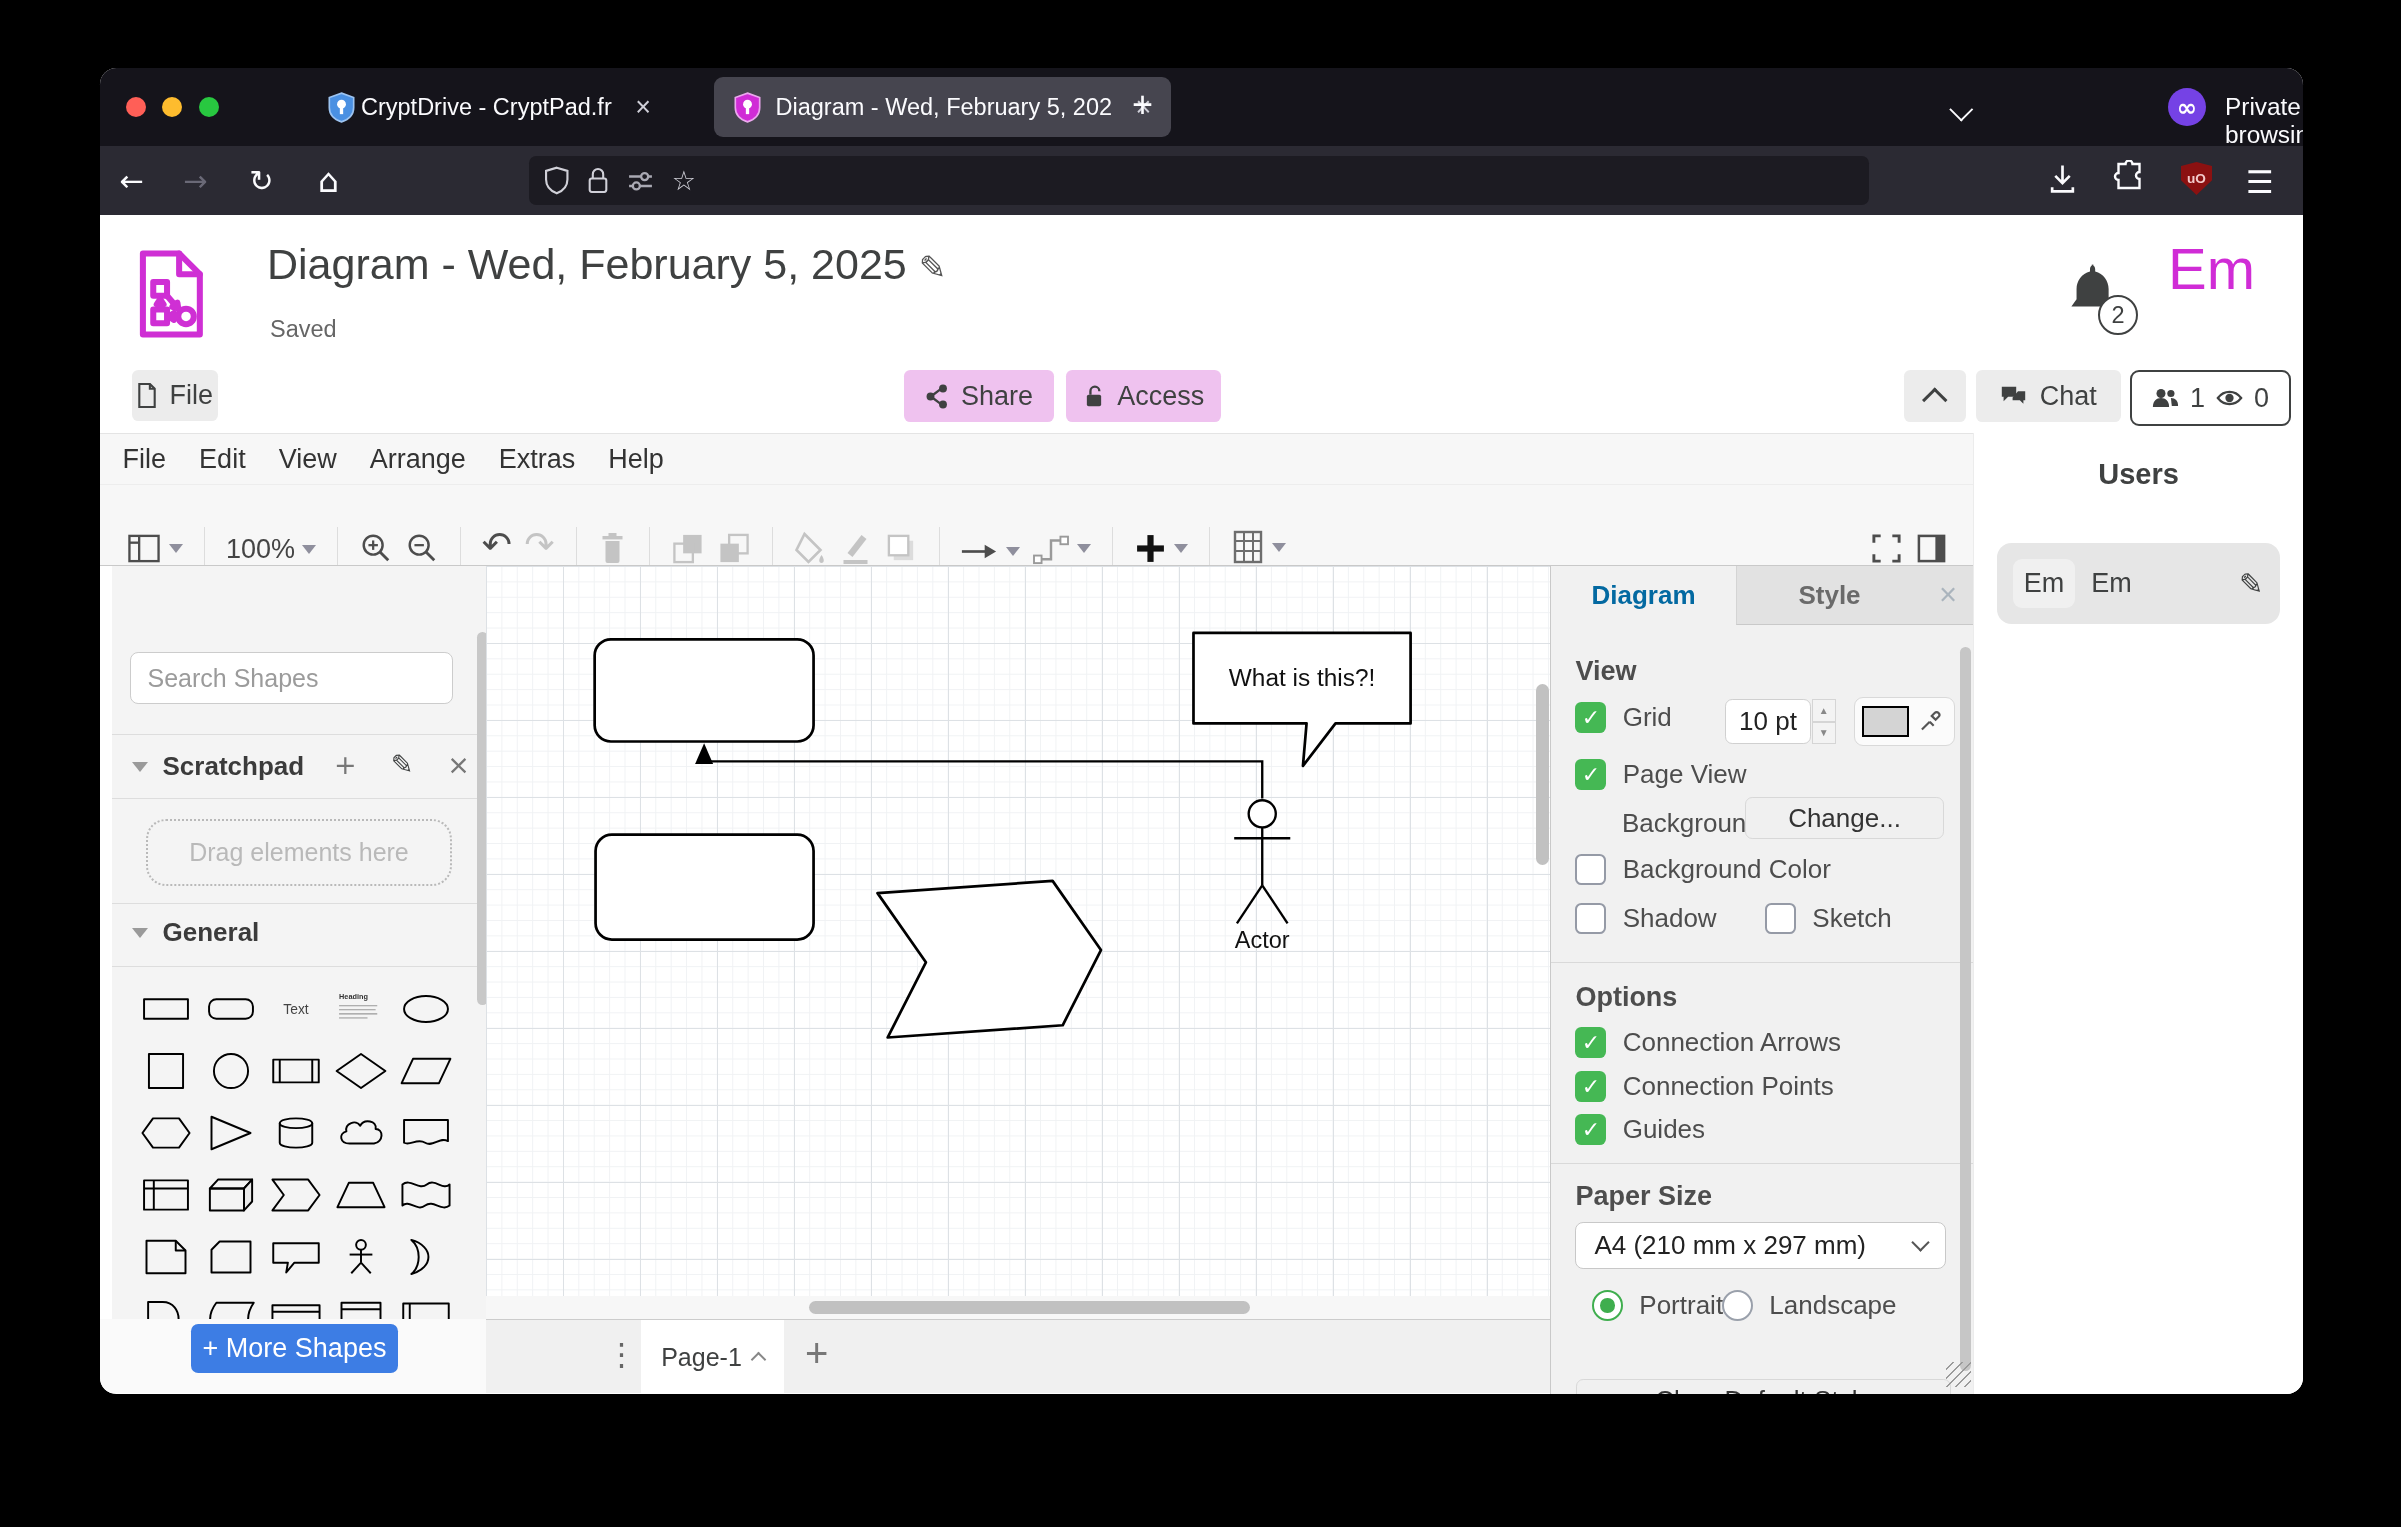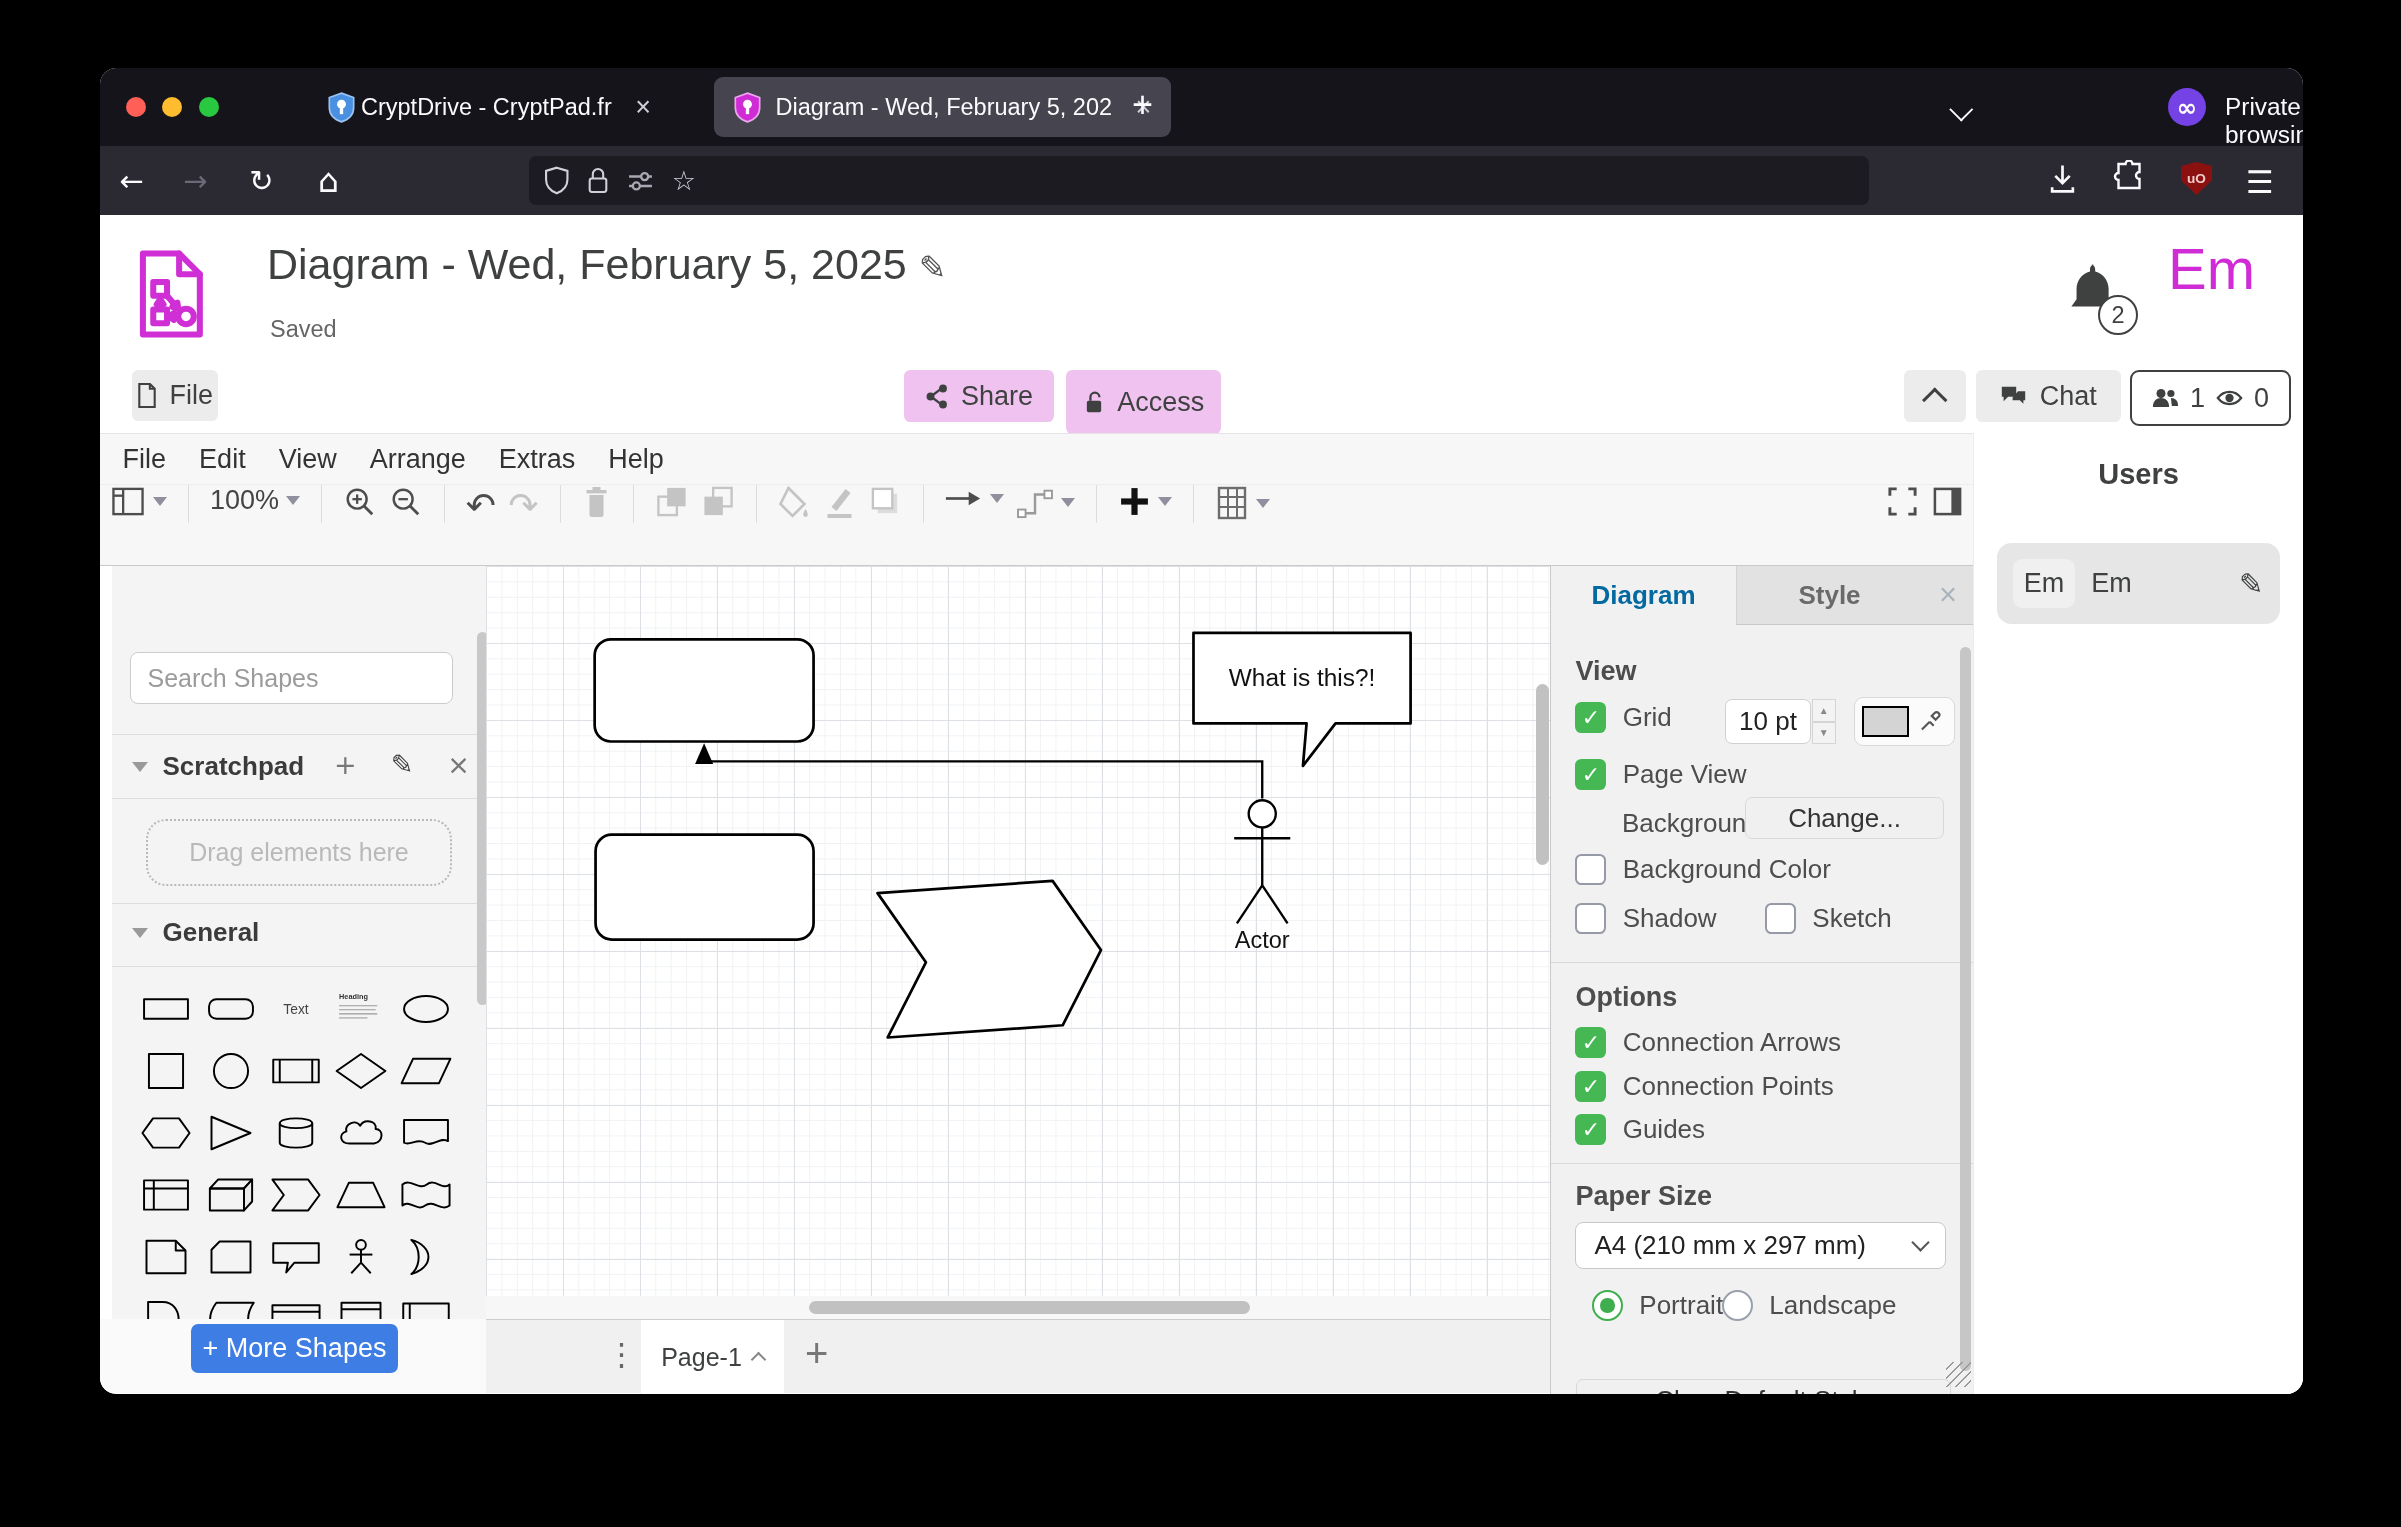--- a/index.html
+++ b/index.html
@@ -27,21 +27,21 @@
   .saved{position:absolute;left:170px;top:101px;font-size:23.5px;color:#666}
   .em{position:absolute;left:2068px;top:20px;font-size:58px;color:#d02cd6}
   .badge{position:absolute;width:36px;height:36px;border-radius:50%;background:#fff;border:2.7px solid #3f4141;color:#3f4141;font-size:23.5px;display:flex;align-items:center;justify-content:center}
   .btn{display:flex;align-items:center;justify-content:center;gap:12.7px;font-size:27px;color:#3f4141;border-radius:6.3px;box-sizing:border-box}
   .btn-grey{background:#ececec}
   .btn-pink{background:#efc2ef}
   .userbox{position:absolute;display:flex;align-items:center;gap:11px;border:2.7px solid #3f4141;border-radius:9px;background:#fff;font-size:27px;color:#3f4141;justify-content:center}
   
   .dmenubar{position:absolute;left:0;top:365px;width:1873px;height:52px;background:#f7f7f7;border-top:0.9px solid #e4e4e4;border-bottom:0.9px solid #ededed;display:flex;align-items:center;padding-left:22.6px;gap:33px;box-sizing:border-box;font-size:27px;color:#333}
   .menu-item{cursor:default}
-  .dtoolbar{position:absolute;left:0;top:417px;width:1873px;height:81px;background:#f7f7f7;border-bottom:0.9px solid #c9c9c9;display:flex;align-items:flex-start;padding:0 4px;box-sizing:border-box}
+  .dtoolbar{position:absolute;left:0;top:417px;width:1873px;height:81px;background:#f7f7f7;border-bottom:0.9px solid #c9c9c9;display:flex;align-items:flex-end;padding:0 20px;box-sizing:border-box}
   .tbtn{display:flex;align-items:center;justify-content:center;margin:0 6.3px}
   .sep{width:0.9px;height:38px;background:#ddd;margin:0 14.5px}
   .caret{width:0;height:0;border-left:7.2px solid transparent;border-right:7.2px solid transparent;border-top:9px solid #8f8f9d;margin-left:7.2px}
   .zoomlabel{font-size:27px;color:#444}
   .tspacer{flex:1}
   
   .sidebar{position:absolute;left:12px;top:498px;width:432px;height:754px;background:#f4f4f4;border-right:0.9px solid #e2e2e2;box-sizing:border-box;overflow:hidden}
   .search{position:absolute;left:18px;top:86px;width:323px;height:52px;background:#fff;border:0.9px solid #ccc;border-radius:8.1px;box-sizing:border-box;display:flex;align-items:center;padding:0 14.5px}
   .search input{border:none;outline:none;flex:1;font-size:25px;color:#444;background:transparent;font-family:inherit}
   .search input::placeholder{color:#9b9b9b}
@@ -210,21 +210,21 @@
     </div>
     <div class="btn btn-pink abs" style="left:804px;top:155px;width:150px;height:52px">
       <svg width="23.5" height="25" viewBox="0 0 26 28">
           <circle cx="20" cy="5" r="4.4" fill="#3f4141"></circle>
           <circle cx="20" cy="23" r="4.4" fill="#3f4141"></circle>
           <circle cx="6" cy="14" r="4.4" fill="#3f4141"></circle>
           <path d="M9 12 L17 6 M9 16 L17 22" stroke="#3f4141" stroke-width="2.6"></path>
         </svg>
       <span>Share</span>
     </div>
-    <div class="btn btn-pink abs" style="left:966px;top:155px;width:155px;height:64px">
+    <div class="btn btn-pink abs" style="left:966px;top:155px;width:155px;height:52px">
       <svg width="22" height="25" viewBox="0 0 22 28">
           <rect x="3" y="12" width="16" height="13" rx="2" fill="#3f4141"></rect>
           <path d="M7 12 V8 a5 5 0 0 1 10 0" fill="none" stroke="#3f4141" stroke-width="2.6"></path>
         </svg>
       <span>Access</span>
     </div>
     <div class="btn btn-grey abs" style="left:1804px;top:155px;width:62px;height:52px">
       <div style="width:14.5px;height:14.5px;border-left:3.6px solid #3f4141;border-top:3.6px solid #3f4141;transform:rotate(45deg);margin-top:7.2px"></div>
     </div>
     <div class="btn btn-grey abs" style="left:1876px;top:155px;width:145px;height:52px">

